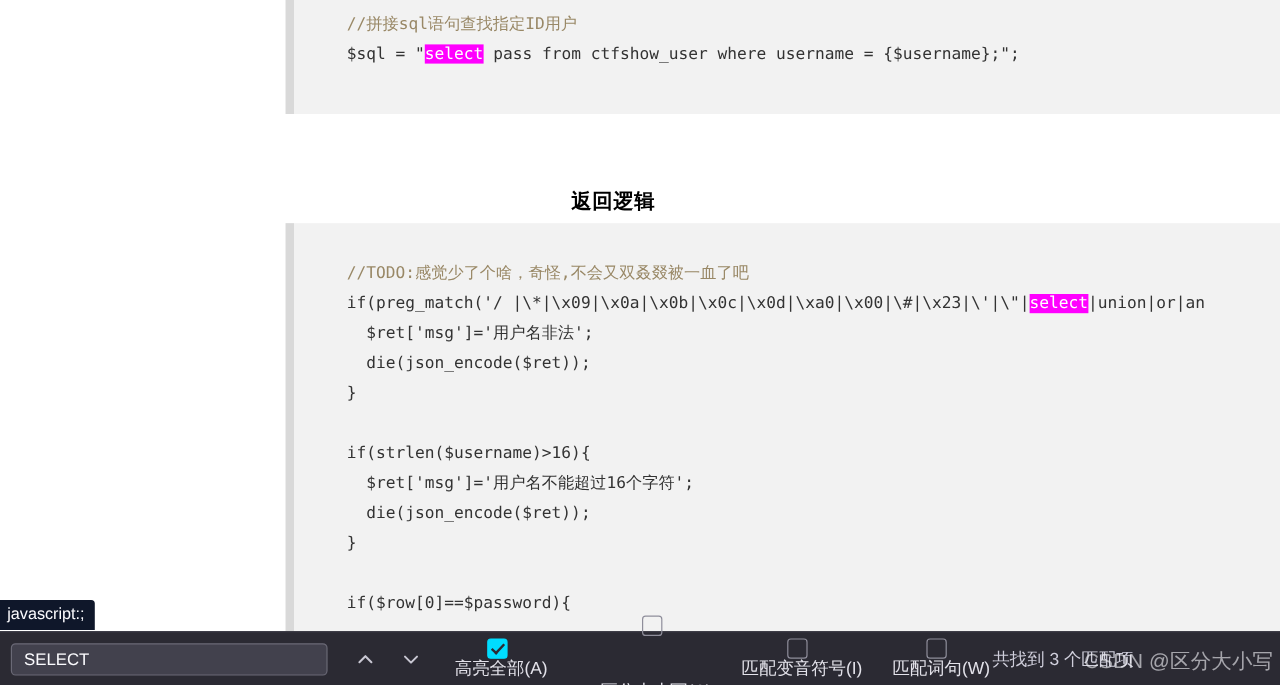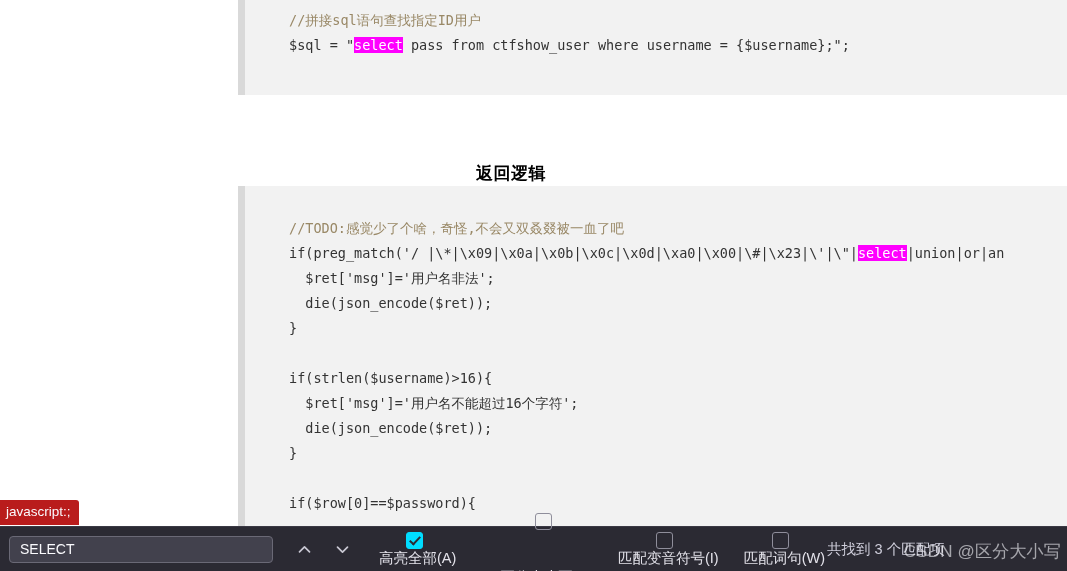--- a/index.html
+++ b/index.html
@@ -45,21 +45,21 @@
     font-size:17px;
     font-weight:bold;
     color:#000000;
     letter-spacing:0.5px;
   }
 
   
   #status-tooltip{
     position:absolute;
     left:0;top:500px;
-    background:#b91c1c;
+    background:#0f172a;
     color:#fbfbfe;
     font-size:13.5px;
     line-height:22px;
     padding:1px 8px 2px 6px;
     border-radius:0 3px 0 0;
     white-space:nowrap;
     z-index:40;
   }
 
   
@@ -157,21 +157,21 @@
 
 <div id="page">
 
   <div class="article">
 
     <div class="codeblock cb1" style="top:0;">
       <pre><span class="cmt">//拼接sql语句查找指定ID用户</span>
 <span><span>$sql = "</span><span class="hl">select</span><span> pass from ctfshow_user where username = {$username};";</span></span></pre>
     </div>
 
-    <div class="heading" style="top:162px;">返回逻辑</div>
+    <div class="heading" style="top:156px;">返回逻辑</div>
 
     <div class="codeblock cb2" style="position:absolute;top:186px;">
       <pre><span class="cmt">//TODO:感觉少了个啥，奇怪,不会又双叒叕被一血了吧</span>
 <span><span>if(preg_match('/ |\*|\x09|\x0a|\x0b|\x0c|\x0d|\xa0|\x00|\#|\x23|\'|\"|</span><span class="hl">select</span><span>|union|or|an</span></span>
 <span>  $ret['msg']='用户名非法';</span>
 <span>  die(json_encode($ret));</span>
 <span>}</span>
 <span></span>
 <span>if(strlen($username)&gt;16){</span>
 <span>  $ret['msg']='用户名不能超过16个字符';</span>

